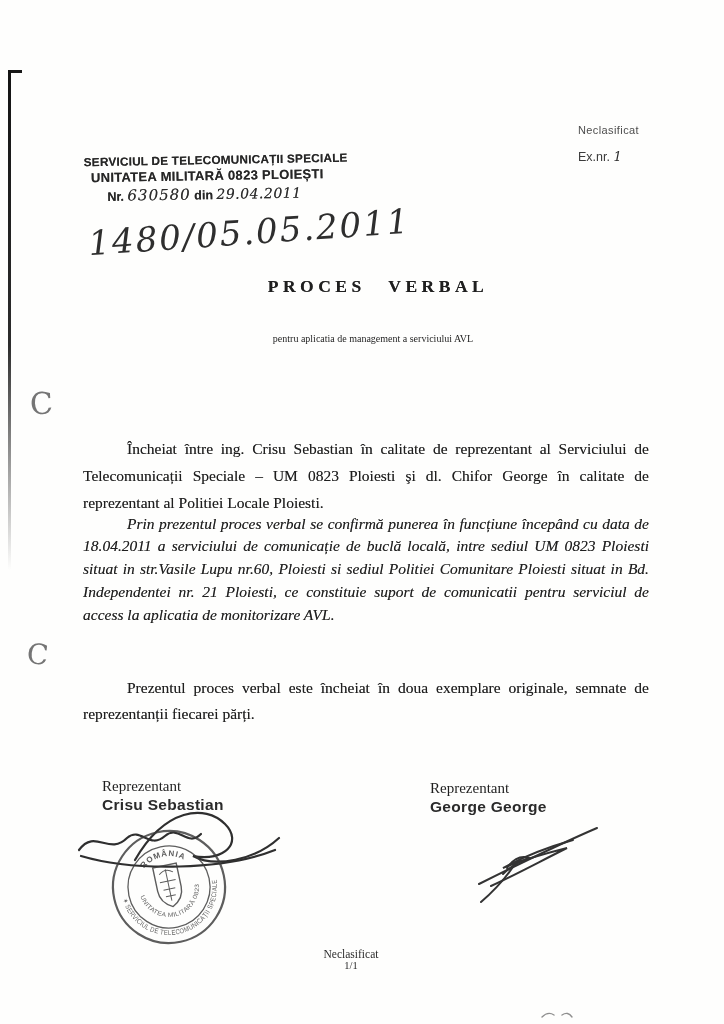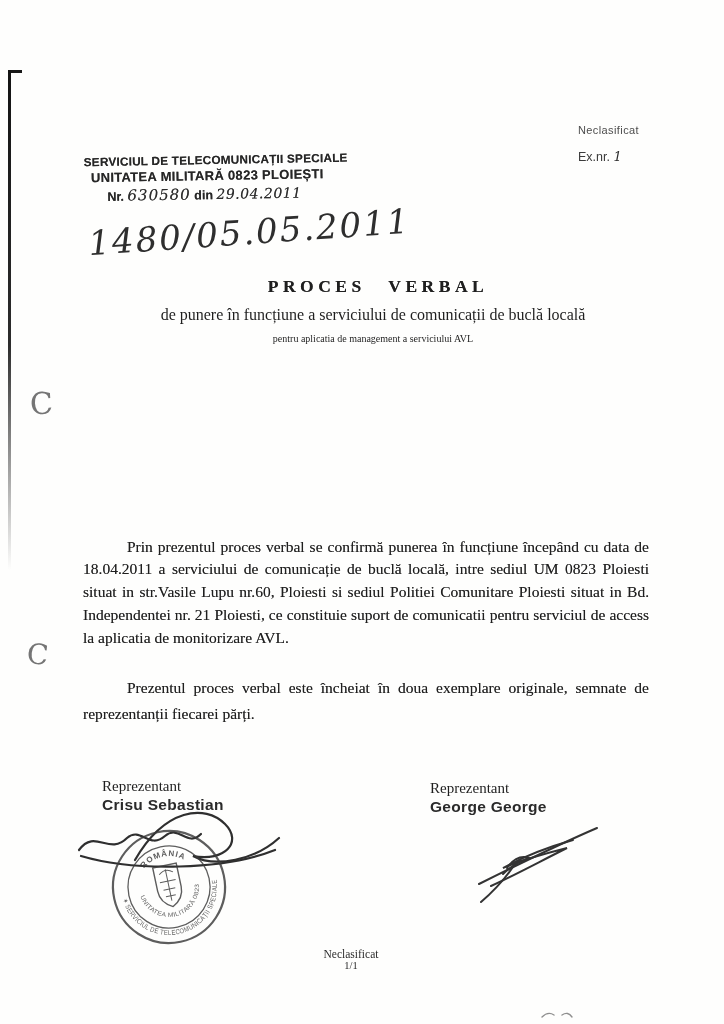--- a/index.html
+++ b/index.html
@@ -43,21 +43,21 @@
   .title { left:28px; top:276px; width:700px; text-align:center;
     font-weight:bold; font-size:17.5px; letter-spacing:4.5px; word-spacing:14px;
     text-shadow:0 0 .4px rgba(0,0,0,.6); }
   .subtitle1 { left:28px; top:306px; width:690px; text-align:center; font-size:16px; }
   .subtitle2 { left:28px; top:333px; width:690px; text-align:center; font-size:10px; }
 
   
   .para { left:83px; width:566px; font-size:15.5px; text-align:justify;
     text-indent:44px; text-shadow:0 0 .3px rgba(0,0,0,.5); }
   .p1 { top:419px; line-height:27px; }
-  .p2 { top:520px; line-height:22.8px; }
+  .p2 { top:497px; line-height:22.8px;font-style:italic; }
   .p3 { top:659px; line-height:26px; }
 
   
   .sig-block { }
   .sig-left  { left:102px; top:777px; width:190px; }
   .sig-right { left:430px; top:779px; width:195px; }
   .sig-role, .sig-org { font-size:15px; line-height:18px; }
   .sig-name { font-family:"Liberation Sans", sans-serif; font-weight:bold;
     font-size:15.5px; line-height:19px; letter-spacing:.3px; color:#2a2a2a; }
 
@@ -95,23 +95,23 @@
       <span>Nr.</span>
       <span class="hand">630580</span>
       <span>din</span>
       <span class="hand hand-date">29.04.2011</span>
     </div>
   </div>
 
   <div class="abs reg-hand hand">1480/05.05.2011</div>
 
   <div class="abs title">PROCES VERBAL</div>
-  <div class="abs subtitle1">de punere în funcțiune a serviciului de comunicații de buclă locală</div>
   <div class="abs subtitle2">pentru aplicatia de management a serviciului AVL</div>
 
+  <p class="abs para p1">Încheiat între ing. Crisu Sebastian în calitate de reprezentant al Serviciului de Telecomunicații Speciale – UM 0823 Ploiesti şi dl. Chifor George în calitate de reprezentant al Politiei Locale Ploiesti.</p>
   <p class="abs para p2">Prin prezentul proces verbal se confirmă punerea în funcțiune începând cu data de 18.04.2011 a serviciului de comunicație de buclă locală, intre sediul UM 0823 Ploiesti situat in str.Vasile Lupu nr.60, Ploiesti si sediul Politiei Comunitare Ploiesti situat in Bd. Independentei nr. 21 Ploiesti, ce constituie suport de comunicatii pentru serviciul de access la aplicatia de monitorizare AVL.</p>
   <p class="abs para p3">Prezentul proces verbal este încheiat în doua exemplare originale, semnate de reprezentanții fiecarei părți.</p>
 
   <div class="abs sig-block sig-left">
     <div class="sig-role">Reprezentant</div>
     <div class="sig-name">Crisu Sebastian</div>
   </div>
   <div class="abs sig-block sig-right">
     <div class="sig-role">Reprezentant</div>
     <div class="sig-name">George George</div>

